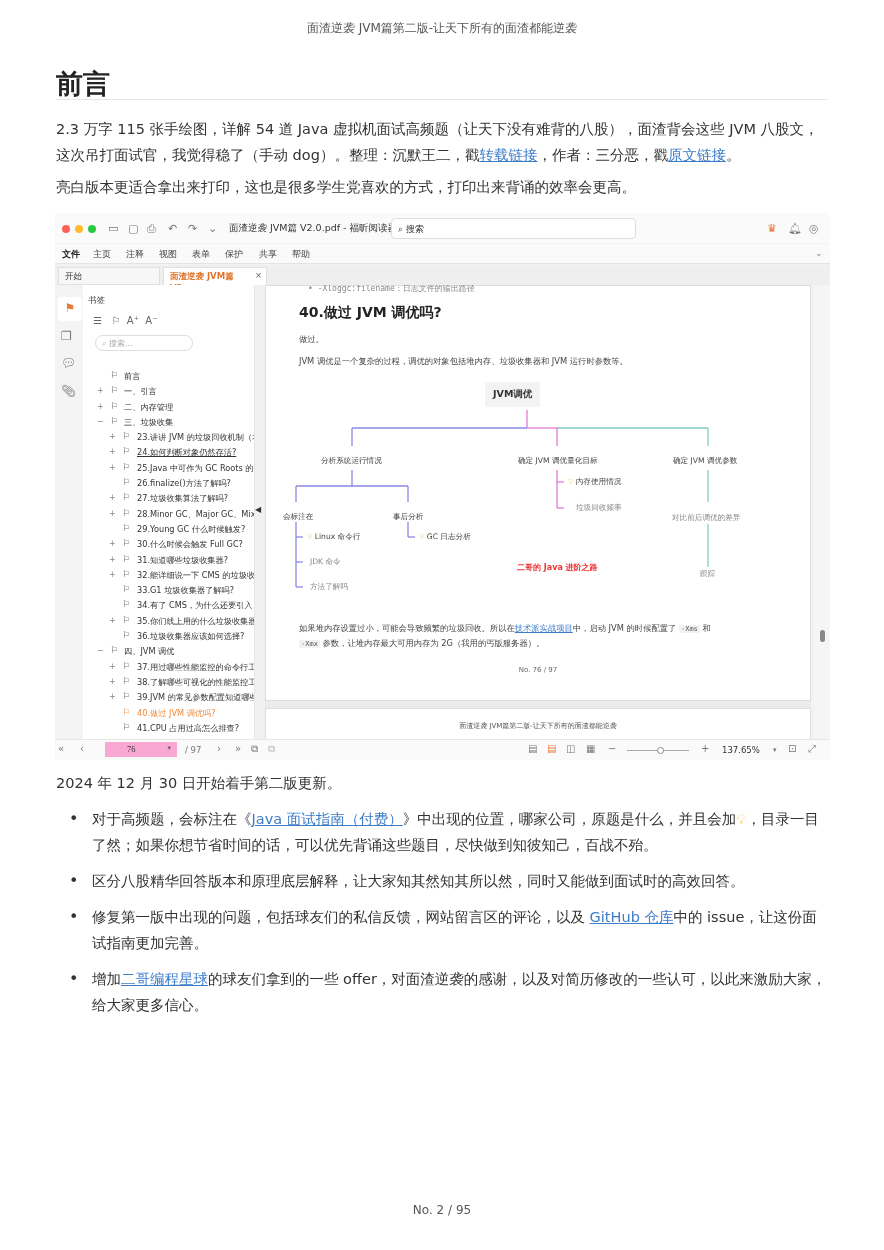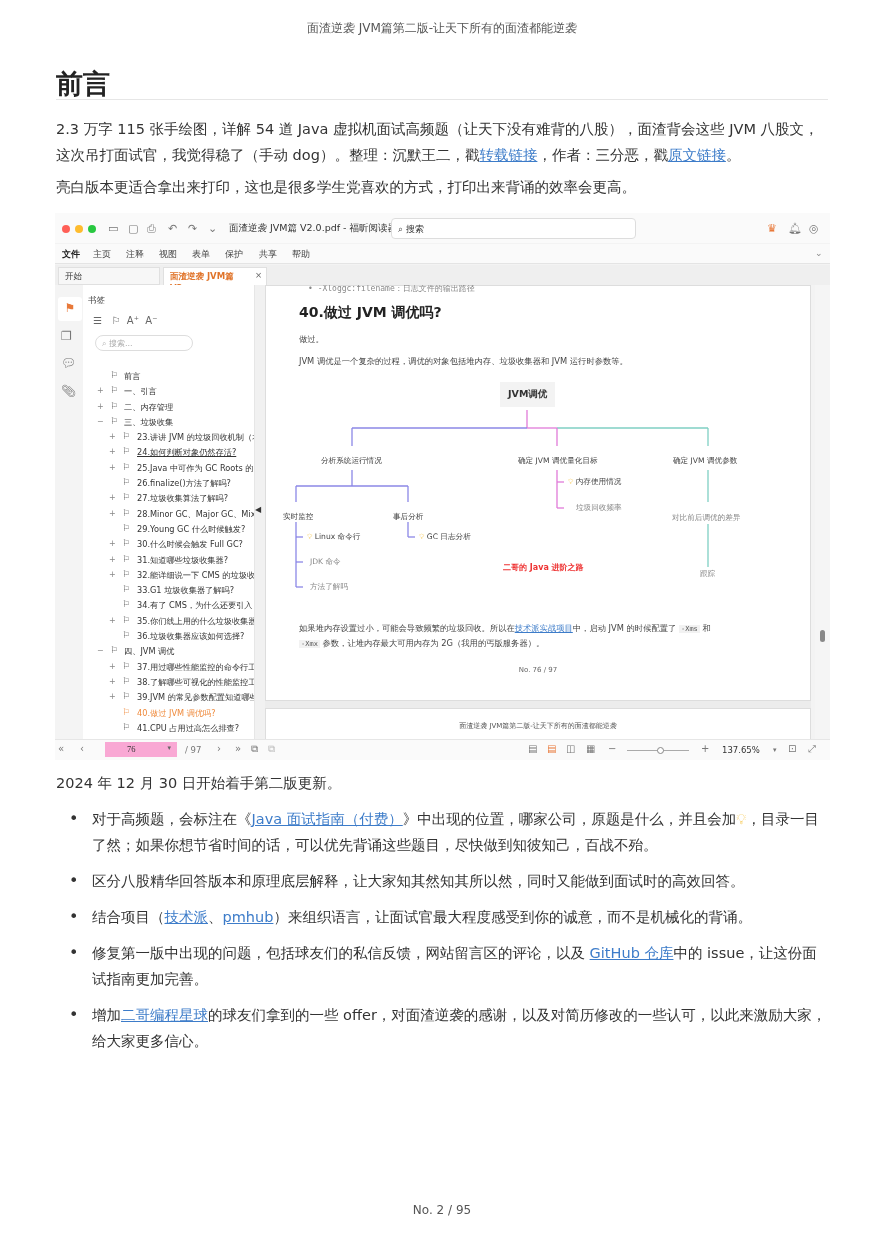--- a/index.html
+++ b/index.html
@@ -293,35 +293,35 @@
           <line x1="117" y1="140" x2="117" y2="155" stroke="#8b87e6" stroke-width="1.3"></line>
           <line x1="117" y1="155" x2="124" y2="155" stroke="#8b87e6" stroke-width="1.3"></line>
 
           <line x1="266" y1="88" x2="266" y2="126" stroke="#e17ad8" stroke-width="1.3"></line>
           <line x1="266" y1="100" x2="273" y2="100" stroke="#e17ad8" stroke-width="1.3"></line>
           <line x1="266" y1="126" x2="273" y2="126" stroke="#e17ad8" stroke-width="1.3"></line>
 
           <line x1="417" y1="88" x2="417" y2="120" stroke="#7fcfc3" stroke-width="1.3"></line>
           <line x1="417" y1="142" x2="417" y2="185" stroke="#7fcfc3" stroke-width="1.3"></line>
         </svg>
-        <div class="mm-node mm-root" style="left:209px;top:0">JVM调优</div>
+        <div class="mm-node mm-root" style="left:194px;top:0">JVM调优</div>
         <div class="mm-node" style="left:30px;top:74px">分析系统运行情况</div>
         <div class="mm-node" style="left:227px;top:74px">确定 JVM 调优量化目标</div>
         <div class="mm-node" style="left:382px;top:74px">确定 JVM 调优参数</div>
-        <div class="mm-node" style="left:-8px;top:130px">实时监控</div>
+        <div class="mm-node" style="left:-8px;top:130px">会标注在</div>
         <div class="mm-node" style="left:102px;top:130px">事后分析</div>
         <div class="mm-node" style="left:16px;top:150px"><span class="mm-bulb">💡︎</span> <span>Linux 命令行</span></div>
         <div class="mm-node mm-sub" style="left:19px;top:175px">JDK 命令</div>
         <div class="mm-node mm-sub" style="left:19px;top:200px">方法了解吗</div>
         <div class="mm-node" style="left:128px;top:150px"><span class="mm-bulb">💡︎</span> <span>GC 日志分析</span></div>
         <div class="mm-node" style="left:277px;top:95px"><span class="mm-bulb">💡︎</span> <span>内存使用情况</span></div>
         <div class="mm-node mm-sub" style="left:285px;top:121px">垃圾回收频率</div>
         <div class="mm-node mm-sub" style="left:381px;top:131px">对比前后调优的差异</div>
         <div class="mm-node mm-sub" style="left:409px;top:187px">跟踪</div>
-        <div class="mm-node mm-red" style="left:212px;top:180px">二哥的 Java 进阶之路</div>
+        <div class="mm-node mm-red" style="left:226px;top:180px">二哥的 Java 进阶之路</div>
       </div>
 
       <div class="q-p" style="top:335px"><span>如果堆内存设置过小，可能会导致频繁的垃圾回收。所以在</span><a>技术派实战项目</a><span>中，启动 JVM 的时候配置了</span> <span class="code">-Xms</span> <span>和</span><br><span class="code">-Xmx</span> <span>参数，让堆内存最大可用内存为 2G（我用的丐版服务器）。</span></div>
       <div class="page-no">No. 76 / 97</div>
     </div>
     <div class="pdfpage2">
       <div class="pdf-header2">面渣逆袭 JVM篇第二版-让天下所有的面渣都能逆袭</div>
     </div>
   </div>
 
@@ -352,18 +352,17 @@
     <span class="sb" style="left:733px">⊡</span>
     <span class="sb" style="left:753px">⤢</span>
   </div>
 </div>
 
 <p class="para p3">2024 年 12 月 30 日开始着手第二版更新。</p>
 
 <ul class="bullets">
   <li><span>对于高频题，会标注在《</span><a>Java 面试指南（付费）</a><span>》中出现的位置，哪家公司，原题是什么，并且会加</span><span class="bulb">💡︎</span><span>，目录一目了然；如果你想节省时间的话，可以优先背诵这些题目，尽快做到知彼知己，百战不殆。</span></li>
   <li><span>区分八股精华回答版本和原理底层解释，让大家知其然知其所以然，同时又能做到面试时的高效回答。</span></li>
-  <li><span>结合项目（</span><a>技术派</a><span>、</span><a>pmhub</a><span>）来组织语言，让面试官最大程度感受到你的诚意，而不是机械化的背诵。</span></li>
   <li><span>修复第一版中出现的问题，包括球友们的私信反馈，网站留言区的评论，以及 </span><a>GitHub 仓库</a><span>中的 issue，让这份面试指南更加完善。</span></li>
   <li><span>增加</span><a>二哥编程星球</a><span>的球友们拿到的一些 offer，对面渣逆袭的感谢，以及对简历修改的一些认可，以此来激励大家，给大家更多信心。</span></li>
 </ul>
 
 <div class="footer">No. 2 / 95</div>
 
 </body></html>

